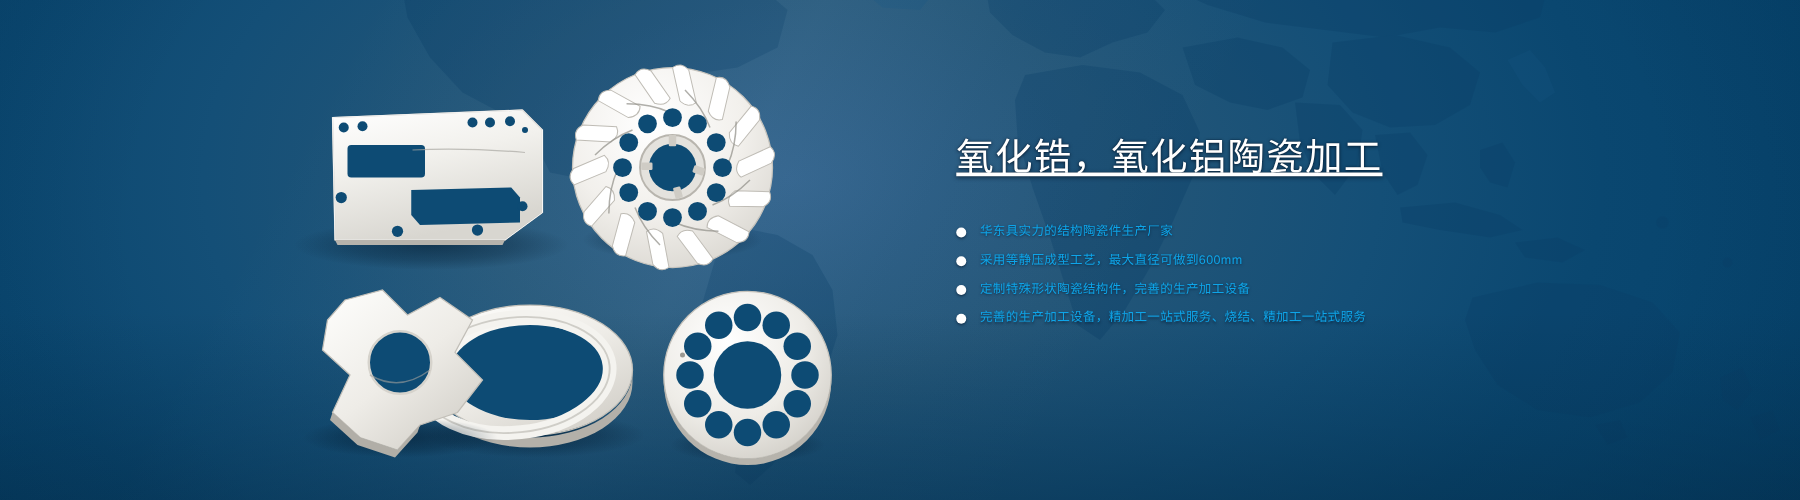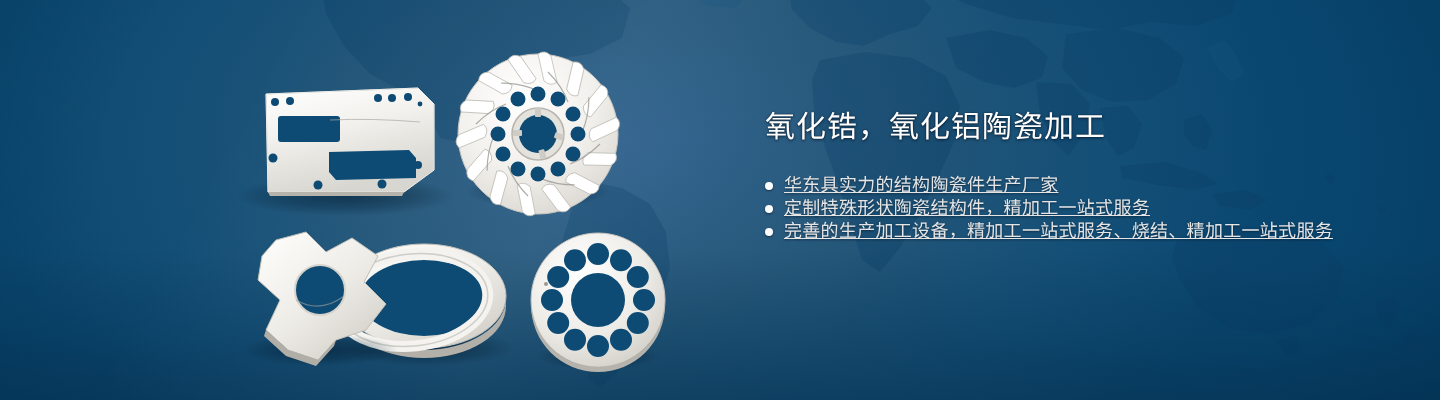--- a/index.html
+++ b/index.html
@@ -88,20 +88,21 @@
     width: 600px;
   }
   .headline {
     font-size: 30px;
     line-height: 40px;
     letter-spacing: 1px;
     color: #ffffff;
     font-weight: 400;
     text-shadow: 0 1px 3px rgba(0,18,36,0.75), 0 0 1px rgba(0,20,40,0.9);
     white-space: nowrap;
+    text-decoration: underline;
   }
   .bullets {
     list-style: none;
     margin: 27px 0 0 0;
     padding: 0;
   }
   .bullet {
     display: flex;
     align-items: center;
     height: 23px;
@@ -110,27 +111,26 @@
   .dot {
     flex: 0 0 auto;
     width: 8px;
     height: 8px;
     border-radius: 50%;
     background: #ffffff;
     margin-right: 11px;
     box-shadow: 0 1px 2px rgba(0,15,32,0.55);
   }
   .btext {
-    font-size: 18px;
+    font-size: 10px;
     line-height: 23px;
-    color: #e5e5e5;
+    color: #0ea5e9;
     letter-spacing: 0.3px;
     text-shadow: 0 1px 2px rgba(0,18,36,0.6);
     white-space: nowrap;
-    text-decoration: underline;
   }
 </style>
 </head>
 <body>
 
 <div id="banner">
 
   <div class="bg-base"></div>
 
   <div class="worldmap">
@@ -374,21 +374,25 @@
   <div class="copy">
     <div class="headline">氧化锆，氧化铝陶瓷加工</div>
 
     <ul class="bullets">
       <li class="bullet">
         <span class="dot"></span>
         <span class="btext">华东具实力的结构陶瓷件生产厂家</span>
       </li>
       <li class="bullet">
         <span class="dot"></span>
-        <span class="btext">定制特殊形状陶瓷结构件，精加工一站式服务</span>
+        <span class="btext">采用等静压成型工艺，最大直径可做到600mm</span>
+      </li>
+      <li class="bullet">
+        <span class="dot"></span>
+        <span class="btext">定制特殊形状陶瓷结构件，完善的生产加工设备</span>
       </li>
       <li class="bullet">
         <span class="dot"></span>
         <span class="btext">完善的生产加工设备，精加工一站式服务、烧结、精加工一站式服务</span>
       </li>
     </ul>
   </div>
 
 </div>
 

